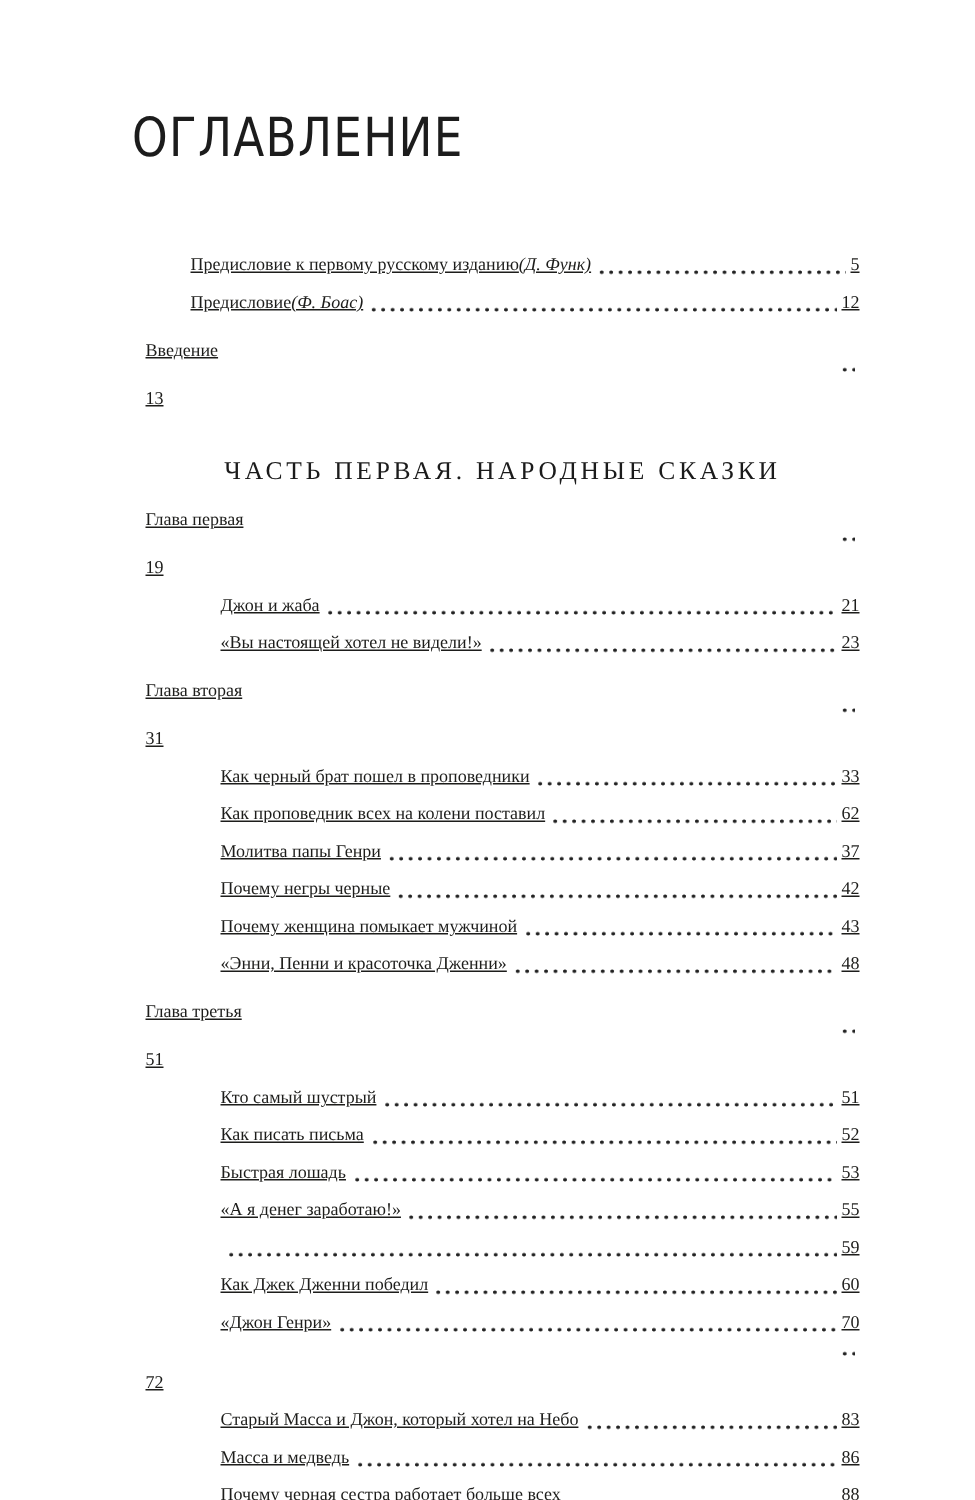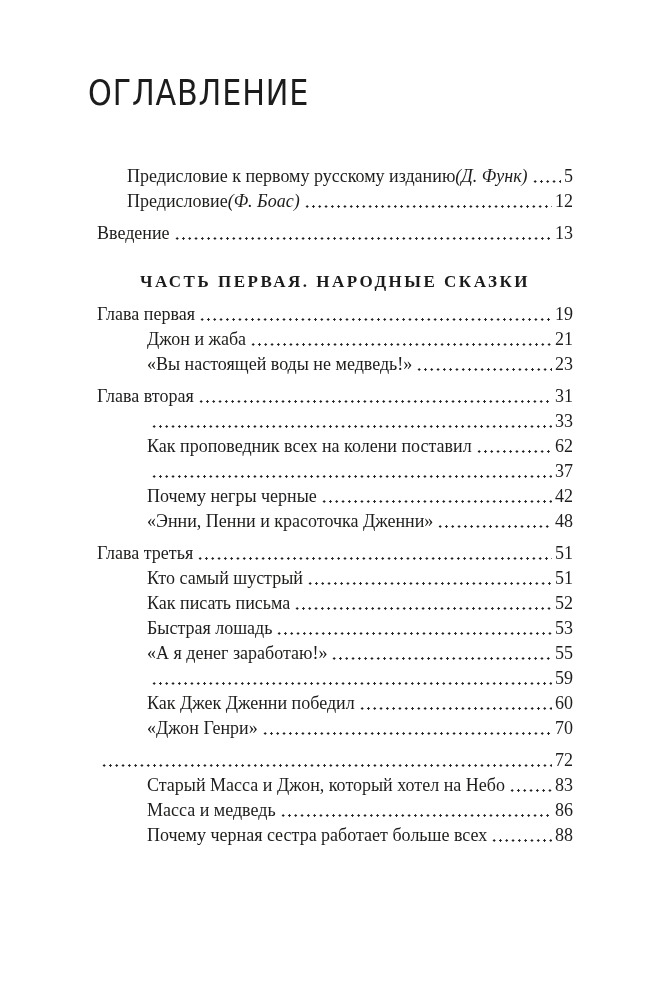--- a/index.html
+++ b/index.html
@@ -33,45 +33,46 @@
     transform-origin: left center;
     white-space: nowrap;
   }
   .toc {
     margin: 51px 77px 0 97px; 
   }
   .row {
     display: flex;
     align-items: baseline;
     line-height: 24px;
-    font-size: 18px;
+    font-size: 12px;
     margin-top: 1px;
     color: #1d1d1b;
-  }
-  .row.lv0 { padding-left: 0; margin-top: 8px; }
+    text-decoration: underline;
+  }
+  .row.lv0 { padding-left: 0; margin-top: 8px; flex-direction: column; }
   .row.lv1 { padding-left: 30px; }
   .row.lv2 { padding-left: 50px; align-items: flex-end; }
   .row .txt { white-space: nowrap; }
   .row .txt-it { white-space: nowrap; font-style: italic; }
   .row .txt-it:empty { display: none; }
   .dots {
     flex: 1 1 auto;
     min-width: 10px;
     align-self: flex-end;
     height: 3px;
     margin: 0 3px 5px 4px;
     background-image: radial-gradient(circle, #222222 1.05px, rgba(0,0,0,0) 1.35px);
     background-size: 6.3px 3px;
     background-repeat: repeat-x;
     background-position: left center;
   }
   .pg { white-space: nowrap; }
   .part-heading {
     font-size: 17px;
-    font-weight: bold;
+    font-weight: normal;
     letter-spacing: 2.5px;
     text-align: center;
     line-height: 24px;
     margin: 25px 0 4px 0;
     color: #1b1b1b;
     white-space: nowrap;
   }
 </style>
 </head>
 <body>
@@ -108,54 +109,61 @@
     <span class="pg">19</span>
   </div>
 
   <div class="row lv2">
     <span class="txt">Джон и жаба </span>
     <span class="dots"></span>
     <span class="pg">21</span>
   </div>
 
   <div class="row lv2">
-    <span class="txt">«Вы настоящей воды не медведь!»</span>
+    <span class="txt">«Вы настоящей хотел не видели!»</span>
     <span class="dots"></span>
     <span class="pg">23</span>
   </div>
 
   <div class="row lv0">
     <span class="txt">Глава вторая</span>
     <span class="dots"></span>
     <span class="pg">31</span>
   </div>
 
   <div class="row lv2">
+    <span class="txt">Как черный брат пошел в проповедники</span>
     <span class="dots"></span>
     <span class="pg">33</span>
   </div>
 
   <div class="row lv2">
     <span class="txt">Как проповедник всех на колени поставил</span>
     <span class="dots"></span>
     <span class="pg">62</span>
   </div>
 
   <div class="row lv2">
+    <span class="txt">Молитва папы Генри </span>
     <span class="dots"></span>
     <span class="pg">37</span>
   </div>
 
 
   <div class="row lv2">
     <span class="txt">Почему негры черные </span>
     <span class="dots"></span>
     <span class="pg">42</span>
   </div>
 
+  <div class="row lv2">
+    <span class="txt">Почему женщина помыкает мужчиной</span>
+    <span class="dots"></span>
+    <span class="pg">43</span>
+  </div>
 
   <div class="row lv2">
     <span class="txt">«Энни, Пенни и красоточка Дженни»</span>
     <span class="dots"></span>
     <span class="pg">48</span>
   </div>
 
   <div class="row lv0">
     <span class="txt">Глава третья </span>
     <span class="dots"></span>

